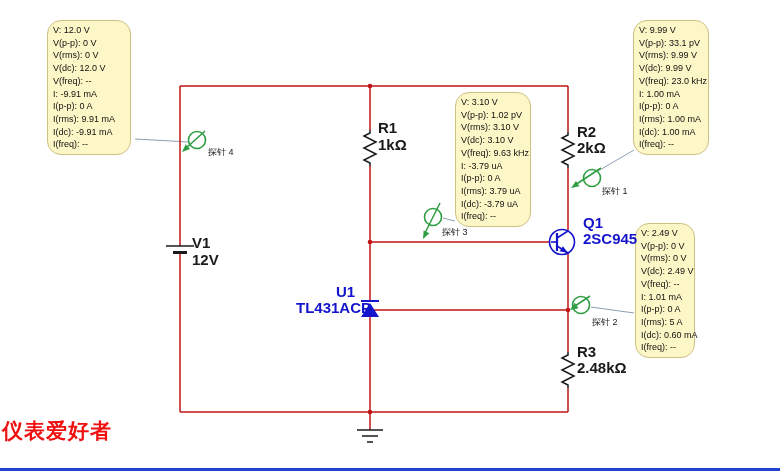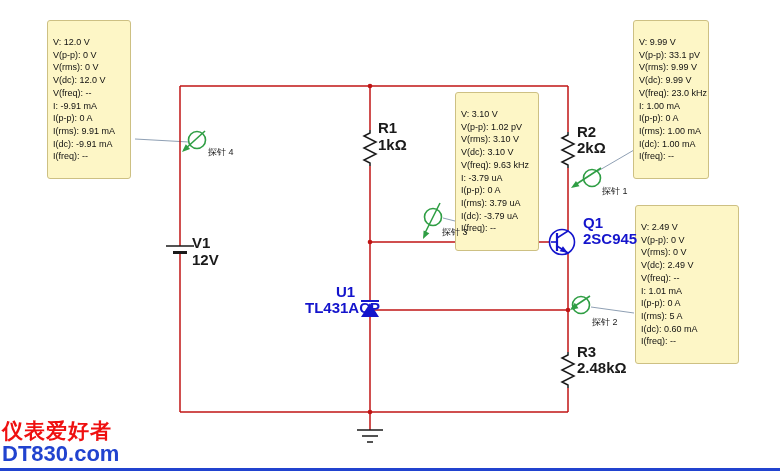--- a/index.html
+++ b/index.html
@@ -17,21 +17,21 @@
   .grnfill { fill:var(--green); stroke:none; }
   .probe-circle { fill:#ffffff; stroke:var(--green); stroke-width:1.6; }
   .q-circle { fill:#ffffff; stroke:var(--blue); stroke-width:1.6; }
   .ldr     { stroke:var(--leader); stroke-width:1; fill:none; }
 
   .lbl { position:absolute; font-size:15px; font-weight:bold; color:var(--ink); white-space:nowrap; }
   .lbl.blue { color:var(--blue); }
   .probe-lbl { position:absolute; font-size:9px; color:#1c1c1c; white-space:nowrap; }
 
   .m-box { position:absolute; background:var(--boxbg); border:1px solid var(--boxborder);
-           border-radius:3px; padding:15px 5px; font-size:9px; line-height:12.7px;
+           border-radius:14px; padding:3px 5px; font-size:9px; line-height:12.7px;
            color:#101010; white-space:nowrap; }
   .m-line { display:block; }
 
   .wm1 { position:absolute; left:2px; top:417px; font-size:21px; font-weight:bold;
          color:var(--wmred); letter-spacing:1px; white-space:nowrap;text-align:center; }
   .wm2 { position:absolute; left:2px; top:441px; font-size:22px; font-weight:bold;
          color:var(--wmblue); white-space:nowrap; }
   .bottom-line { position:absolute; left:0; bottom:0; width:780px; height:3px; background:var(--wmblue); }
 </style>
 </head>
@@ -144,33 +144,33 @@
       <div class="m-line">V(p-p): 33.1 pV</div>
       <div class="m-line">V(rms): 9.99 V</div>
       <div class="m-line">V(dc): 9.99 V</div>
       <div class="m-line">V(freq): 23.0 kHz</div>
       <div class="m-line">I: 1.00 mA</div>
       <div class="m-line">I(p-p): 0 A</div>
       <div class="m-line">I(rms): 1.00 mA</div>
       <div class="m-line">I(dc): 1.00 mA</div>
       <div class="m-line">I(freq): --</div>
     </div>
-  <div class="m-box" style="left:455px;top:92px;width:84px">
+  <div class="m-box" style="left:455px;top:92px;width:76px">
       <div class="m-line">V: 3.10 V</div>
       <div class="m-line">V(p-p): 1.02 pV</div>
       <div class="m-line">V(rms): 3.10 V</div>
       <div class="m-line">V(dc): 3.10 V</div>
       <div class="m-line">V(freq): 9.63 kHz</div>
       <div class="m-line">I: -3.79 uA</div>
       <div class="m-line">I(p-p): 0 A</div>
       <div class="m-line">I(rms): 3.79 uA</div>
       <div class="m-line">I(dc): -3.79 uA</div>
       <div class="m-line">I(freq): --</div>
     </div>
-  <div class="m-box" style="left:635px;top:205px;width:104px">
+  <div class="m-box" style="left:635px;top:223px;width:60px">
       <div class="m-line">V: 2.49 V</div>
       <div class="m-line">V(p-p): 0 V</div>
       <div class="m-line">V(rms): 0 V</div>
       <div class="m-line">V(dc): 2.49 V</div>
       <div class="m-line">V(freq): --</div>
       <div class="m-line">I: 1.01 mA</div>
       <div class="m-line">I(p-p): 0 A</div>
       <div class="m-line">I(rms): 5 A</div>
       <div class="m-line">I(dc): 0.60 mA</div>
       <div class="m-line">I(freq): --</div>
@@ -185,19 +185,18 @@
   <div class="lbl" style="left:192px;top:251px">12V</div>
   <div class="lbl" style="left:378px;top:119px">R1</div>
   <div class="lbl" style="left:378px;top:136px">1kΩ</div>
   <div class="lbl" style="left:577px;top:123px">R2</div>
   <div class="lbl" style="left:577px;top:139px">2kΩ</div>
   <div class="lbl" style="left:577px;top:343px">R3</div>
   <div class="lbl" style="left:577px;top:359px">2.48kΩ</div>
   <div class="lbl blue" style="left:583px;top:214px">Q1</div>
   <div class="lbl blue" style="left:583px;top:230px">2SC945</div>
   <div class="lbl blue" style="left:336px;top:283px">U1</div>
-  <div class="lbl blue" style="left:305px;top:299px">TL431ACP</div>
+  <div class="lbl blue" style="left:296px;top:299px">TL431ACP</div>
 
   <div class="wm1">仪表爱好者</div>
-  <div class="wm2">DT830.com</div>
   <div class="bottom-line"></div>
 
 </div>
 
 </body></html>

